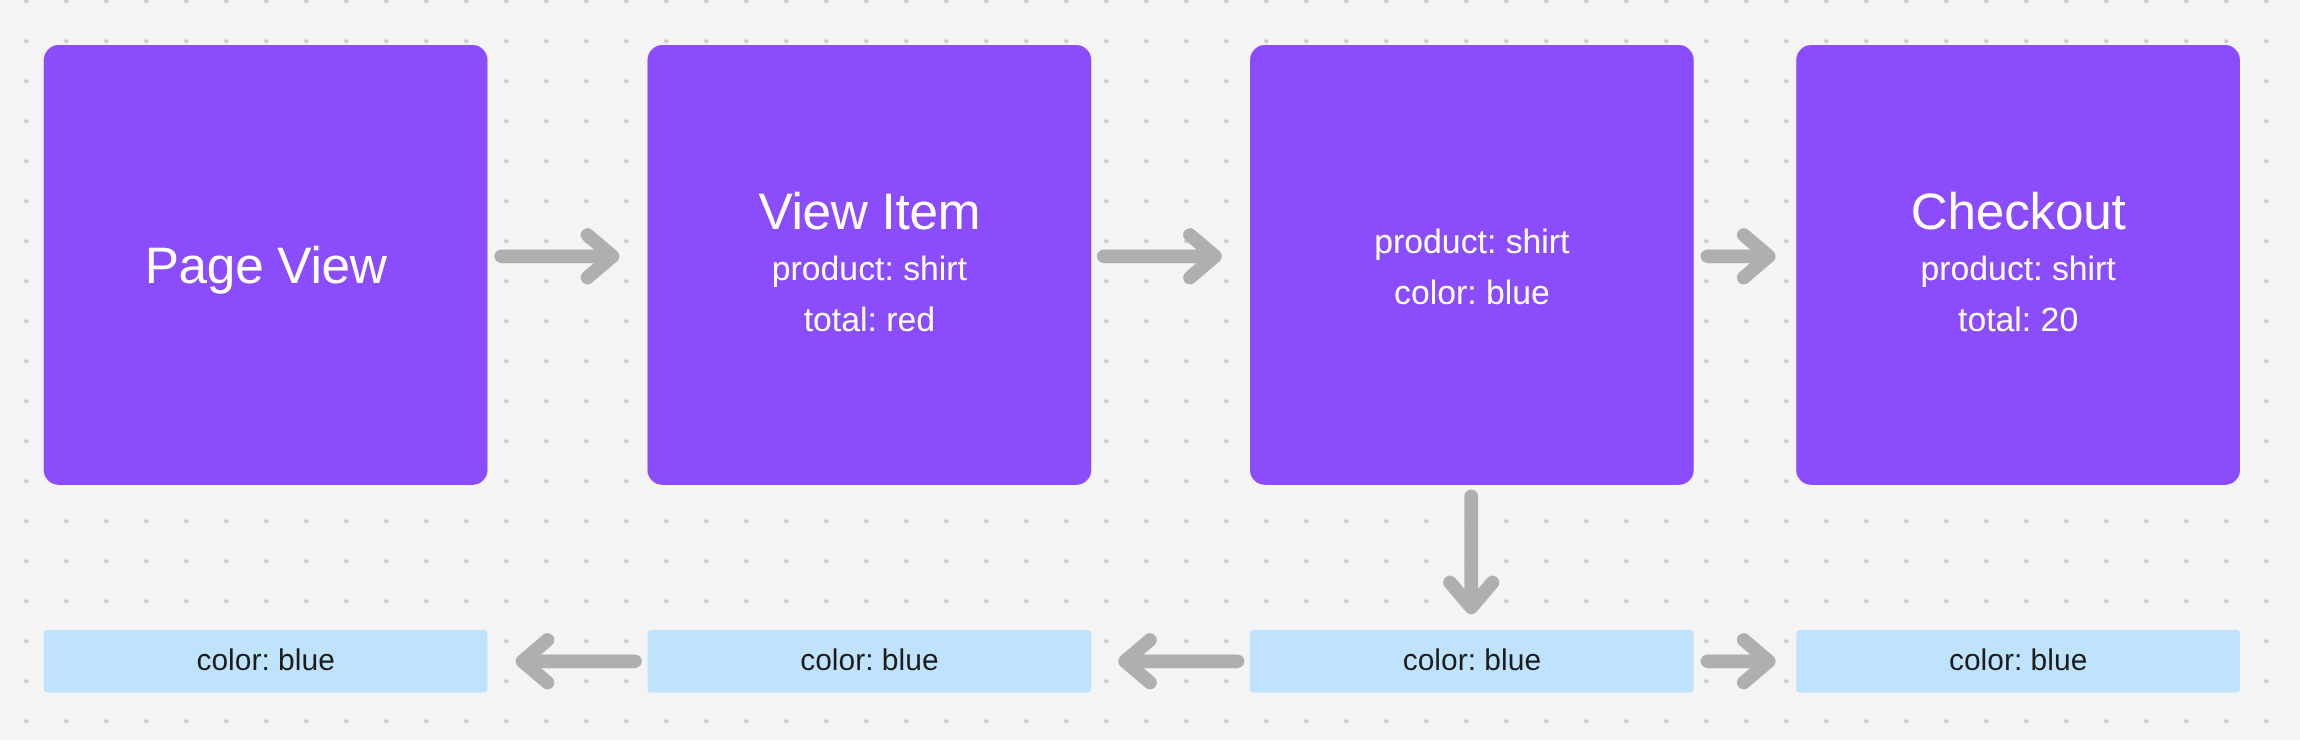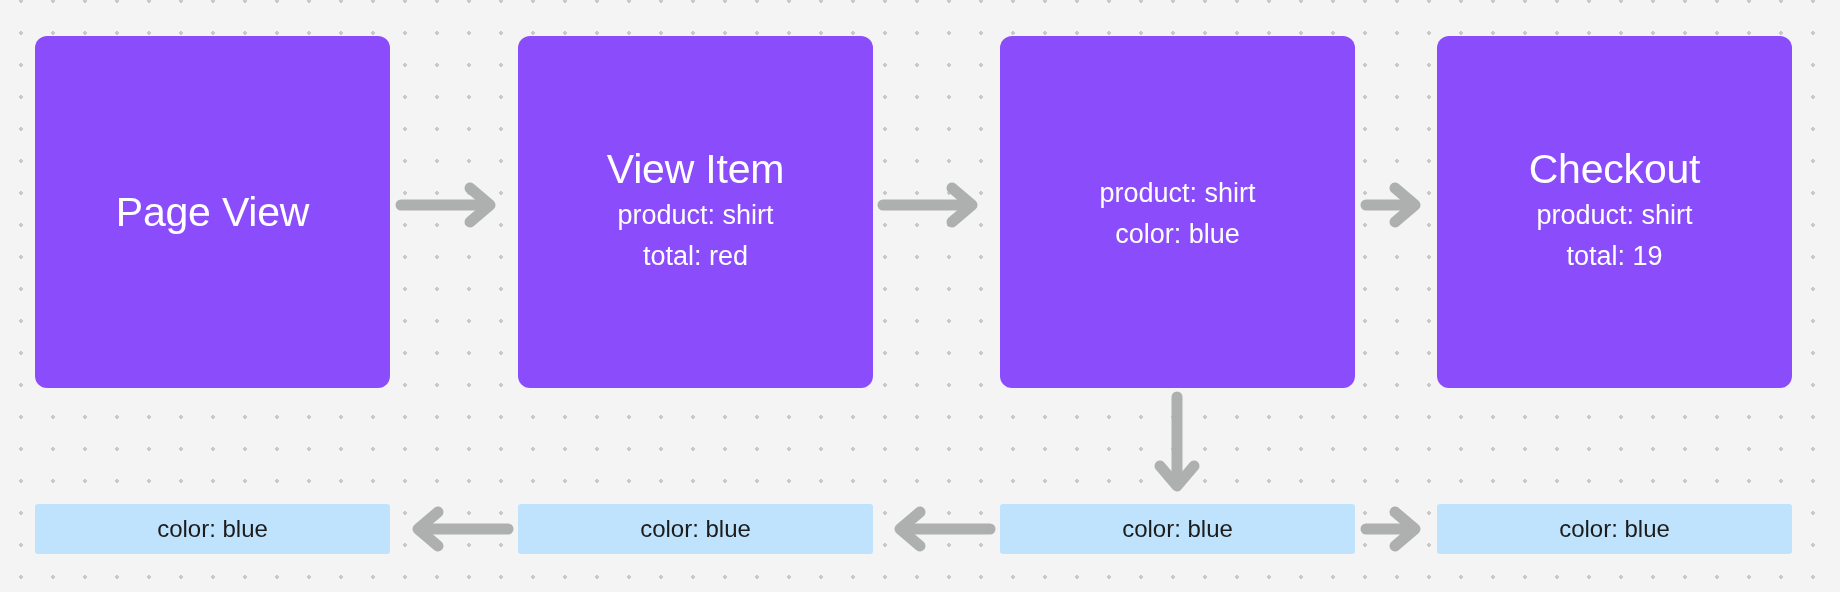--- a/index.html
+++ b/index.html
@@ -90,21 +90,21 @@
     <div class="props">
       <div class="prop">product: shirt</div>
       <div class="prop">color: blue</div>
     </div>
   </div>
 
   <div class="node" style="left:1437px;width:355px;">
     <div class="title">Checkout</div>
     <div class="props">
       <div class="prop">product: shirt</div>
-      <div class="prop">total: 19</div>
+      <div class="prop">total: 20</div>
     </div>
   </div>
 
   <div class="arrow arrow-h" style="left:398px;top:185px;">
     <svg width="110" height="40" viewBox="0 0 110 40" aria-hidden="true">
       <path class="ln" d="M3 20 H 90"></path>
       <path class="hd" d="M72 3 L 92 20 L 72 37"></path>
     </svg>
   </div>
 

